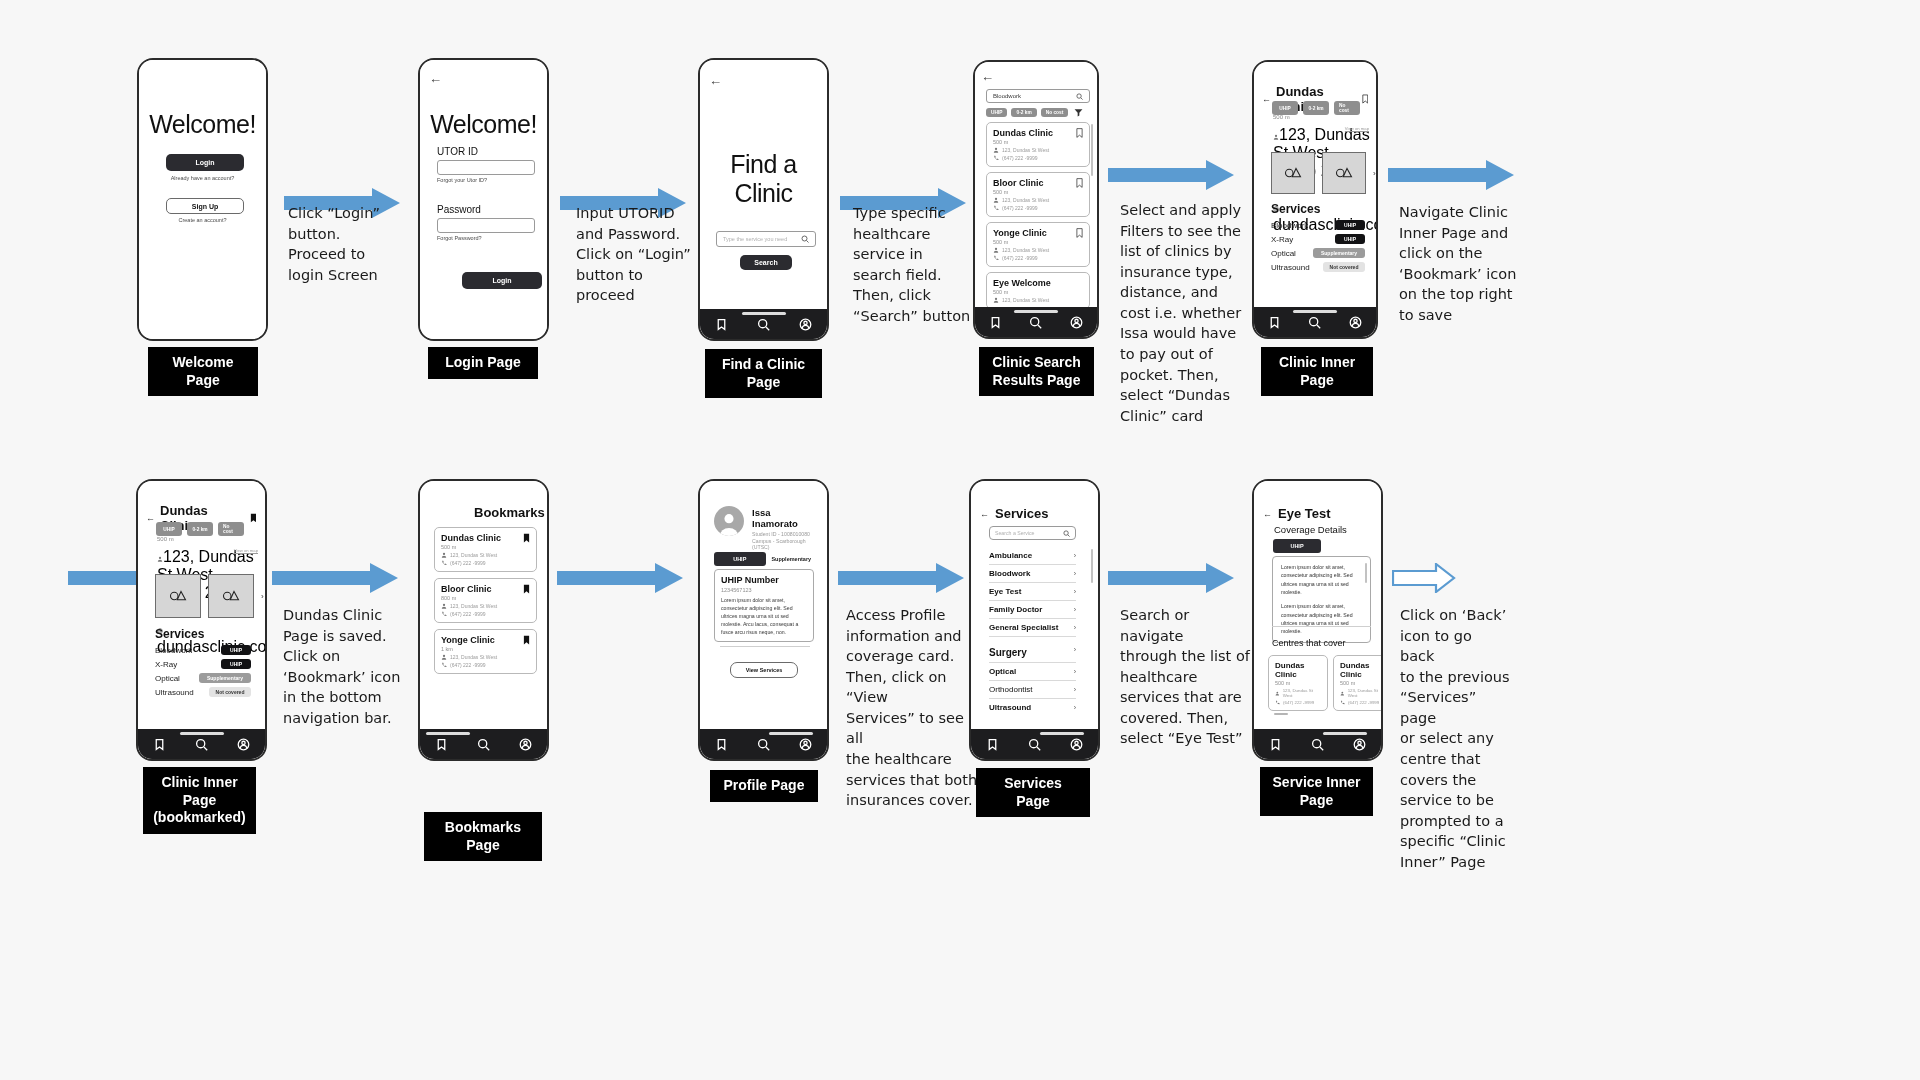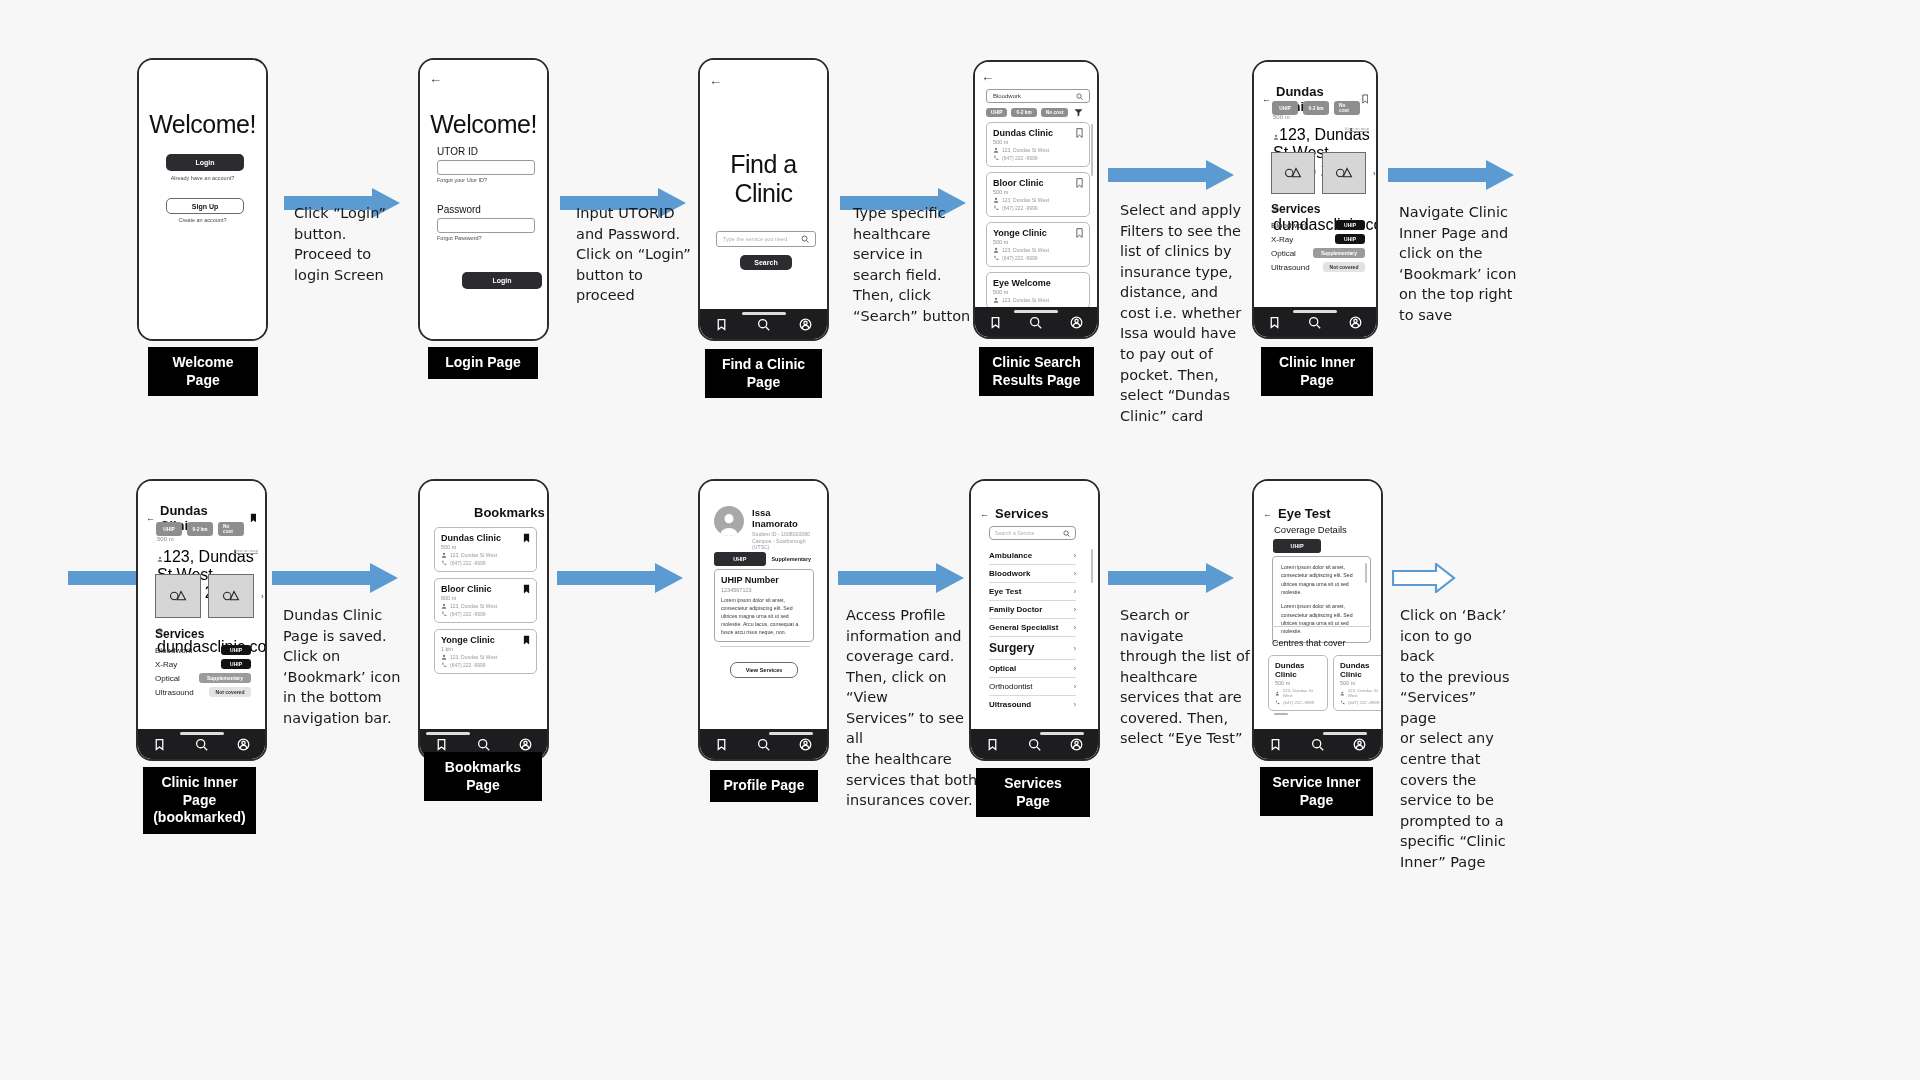--- a/index.html
+++ b/index.html
@@ -122,21 +122,21 @@
     <div class="tiny" style="position:absolute; top:157px; left:0; right:0; text-align:center;">Create an account?</div>
   </div>
 </div>
 <div class="caption" style="left:148px; top:347px; width:110px;">Welcome Page</div>
 
 <div class="arrow" style="left:284px; top:188px;">
   <svg width="116" height="30" viewBox="0 0 116 30">
         <path d="M0 8 L88 8 L88 0 L116 15 L88 30 L88 22 L0 22 Z" fill="#5b9bd1"></path>
       </svg>
 </div>
-<div class="annot" style="left:294px; top:203px; width:120px;">Click “Login”
+<div class="annot" style="left:288px; top:203px; width:120px;">Click “Login”
 button.
 Proceed to
 login Screen</div>
 
 <div class="phone" style="left:418px; top:58px; width:131px; height:283px;">
   <div class="screen">
     <span class="backarrow" style="top:12px; left:9px;">←</span>
     <div style="position:absolute; top:50px; left:0; right:0; text-align:center;">
       <div class="screen-title-big">Welcome!</div>
     </div>
@@ -615,21 +615,21 @@
             <line x1="11" y1="11" x2="15" y2="15"></line>
           </svg>
       <svg viewBox="0 0 16 16">
             <circle cx="8" cy="8" r="6.5"></circle>
             <circle cx="8" cy="6" r="2"></circle>
             <path d="M4 13 a4 4 0 0 1 8 0"></path>
           </svg>
     </div>
   </div>
 </div>
-<div class="caption" style="left:424px; top:752px; width:118px;">Bookmarks Page</div>
+<div class="caption" style="left:424px; top:812px; width:118px;">Bookmarks Page</div>
 
 <div class="arrow" style="left:557px; top:563px;">
   <svg width="126" height="30" viewBox="0 0 126 30">
         <path d="M0 8 L98 8 L98 0 L126 15 L98 30 L98 22 L0 22 Z" fill="#5b9bd1"></path>
       </svg>
 </div>
 
 <div class="phone" style="left:698px; top:479px; width:131px; height:282px;">
   <div class="screen">
     <div style="position:absolute; top:25px; left:14px; right:10px; display:flex; align-items:flex-start; gap:8px;">
@@ -717,21 +717,21 @@
           </div>
       <div style="display:flex; align-items:center; justify-content:space-between; padding:4px 0; border-bottom:1px solid #d9d9d9;">
             <span style="font-size:8px; font-weight:700; color:#111;">Family Doctor</span>
             <span style="font-size:7px; color:#555;">›</span>
           </div>
       <div style="display:flex; align-items:center; justify-content:space-between; padding:4px 0; border-bottom:1px solid #d9d9d9;">
             <span style="font-size:8px; font-weight:700; color:#111;">General Specialist</span>
             <span style="font-size:7px; color:#555;">›</span>
           </div>
       <div style="display:flex; align-items:center; justify-content:space-between; padding:4px 0; border-bottom:1px solid #d9d9d9;">
-            <span style="font-size:12px; font-weight:700; color:#111;">Surgery</span>
+            <span style="font-size:10px; font-weight:700; color:#111;margin-top:6px;">Surgery</span>
             <span style="font-size:7px; color:#555;">›</span>
           </div>
       <div style="display:flex; align-items:center; justify-content:space-between; padding:4px 0; border-bottom:1px solid #d9d9d9;">
             <span style="font-size:8px; font-weight:700; color:#111;">Optical</span>
             <span style="font-size:7px; color:#555;">›</span>
           </div>
       <div style="display:flex; align-items:center; justify-content:space-between; padding:4px 0; border-bottom:1px solid #d9d9d9;">
             <span style="font-size:8px; font-weight:400; color:#111;">Orthodontist</span>
             <span style="font-size:7px; color:#555;">›</span>
           </div>

